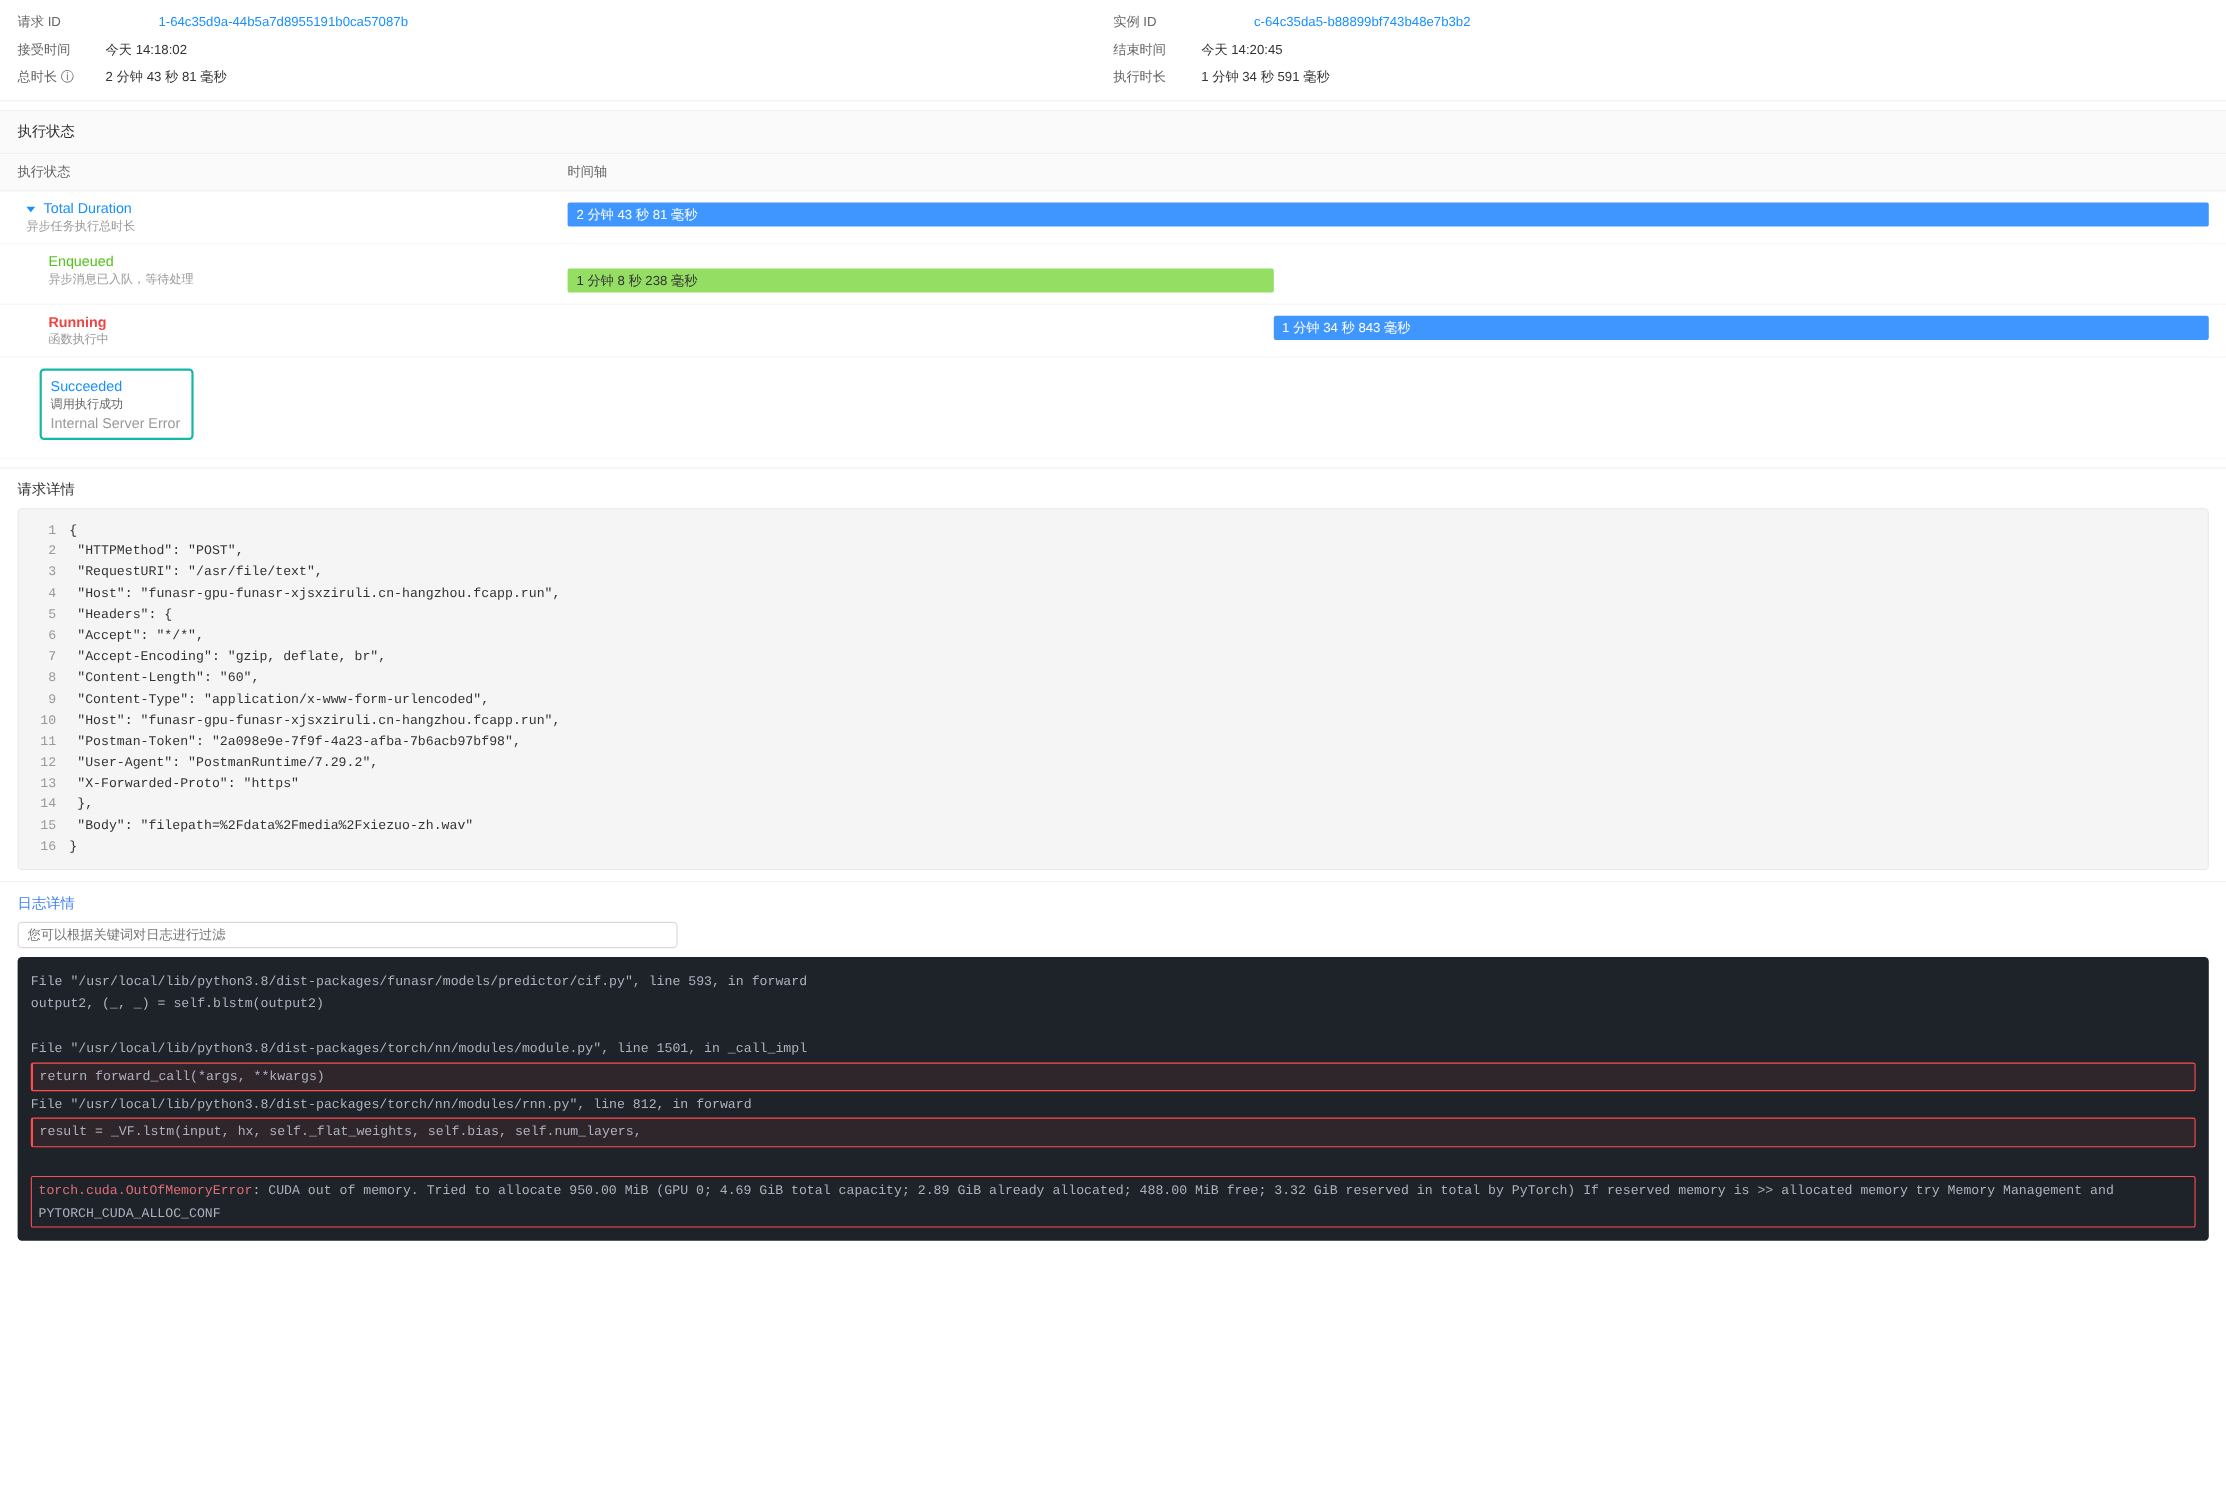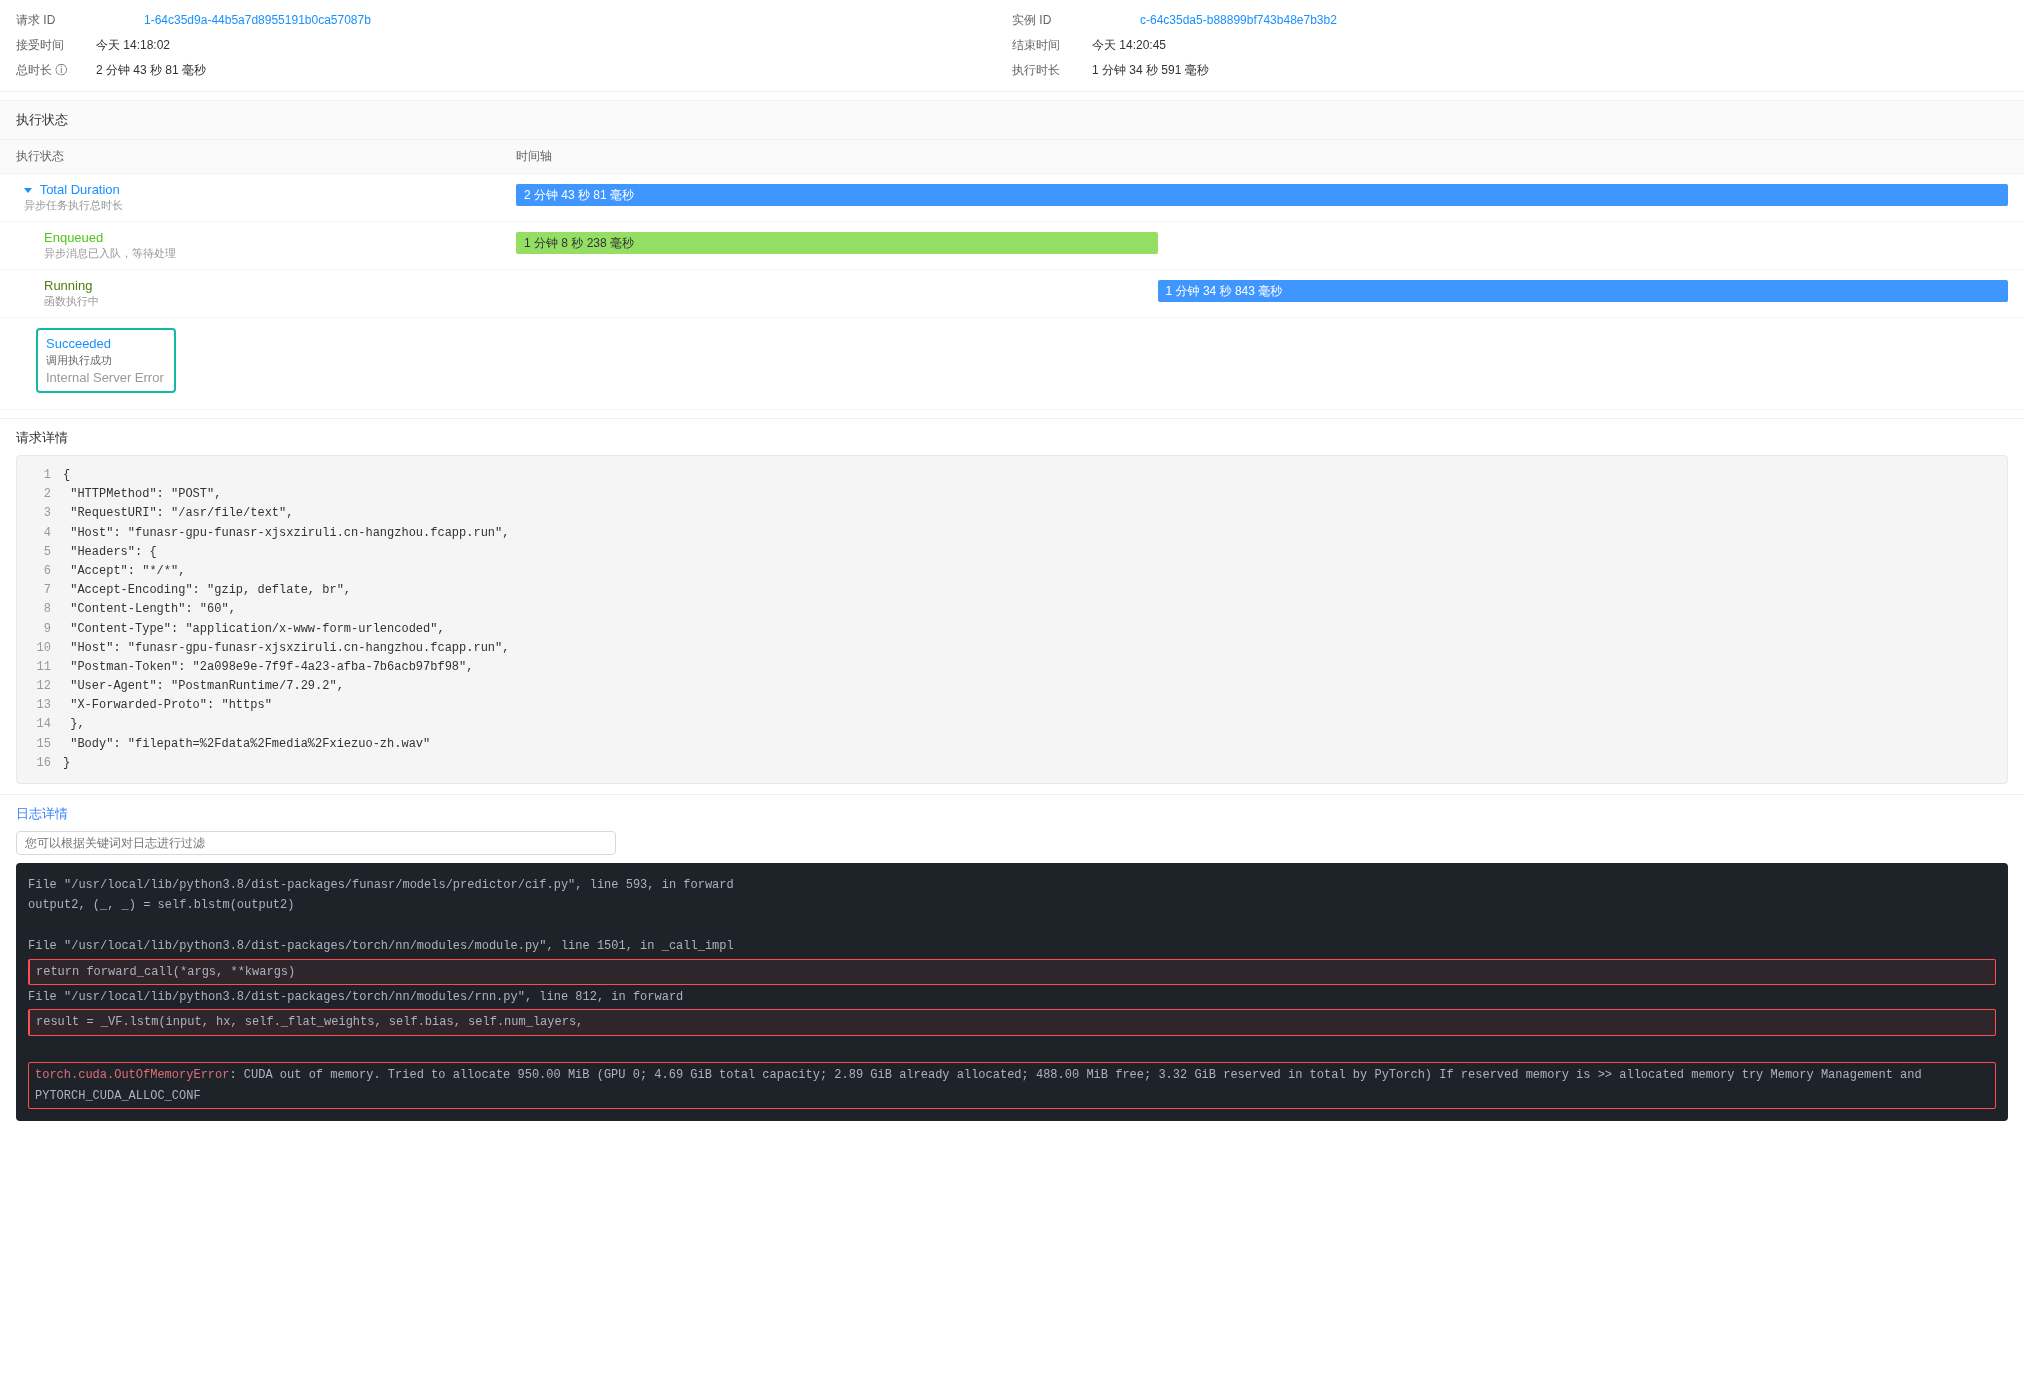--- a/index.html
+++ b/index.html
@@ -25,21 +25,21 @@
     .succeeded-box .succeeded-title { color: #1890ff; font-weight: 500; font-size: 13px; }
     .succeeded-box .succeeded-sub { color: #666; font-size: 11px; margin-top: 2px; }
     .succeeded-box .server-error { color: #999; font-size: 13px; margin-top: 2px; }
 
     .triangle { display: inline-block; width: 0; height: 0; border-left: 5px solid #1890ff; border-top: 4px solid transparent; border-bottom: 4px solid transparent; margin-right: 4px; vertical-align: middle; }
     .triangle.down { border-left: 4px solid transparent; border-right: 4px solid transparent; border-top: 5px solid #1890ff; border-bottom: none; margin-right: 4px; }
 
     
     .timeline-bar { height: 22px; border-radius: 2px; display: flex; align-items: center; padding-left: 8px; color: #fff; font-size: 12px; white-space: nowrap; }
     .bar-blue { background: #4096ff; }
-    .bar-green { background: #95de64; color: #333; }
+    .bar-green { background: #95de64; color: #333; margin-top: 12px; }
     .bar-blue-dark { background: #4096ff; }
 
     .timeline-row { padding: 6px 0; }
 
     
     .request-section { padding: 10px 16px; }
     .request-title { font-size: 13px; font-weight: 500; color: #333; margin-bottom: 8px; }
     .code-block { background: #f5f5f5; border: 1px solid #e8e8e8; border-radius: 4px; padding: 10px; font-family: "Courier New", monospace; font-size: 12px; line-height: 1.6; }
     .line-num { display: inline-block; width: 24px; color: #999; text-align: right; margin-right: 12px; user-select: none; }
     .code-line { display: block; }
@@ -146,21 +146,21 @@
               <div class="timeline-bar bar-green" style="width:43%;">
                 <span>1 分钟 8 秒 238 毫秒</span>
               </div>
             </div>
           </td>
         </tr>
 
         <tr>
           <td class="status-col">
             <div class="status-item" style="padding-left:28px;">
-              <span style="color:#4d7c0f; font-weight:400;">Running</span>
+              <span style="color:#ef4444; font-weight:700;">Running</span>
               <div class="sub-label">函数执行中</div>
             </div>
           </td>
           <td>
             <div class="timeline-row" style="display:flex; justify-content:flex-end;">
               <div class="timeline-bar bar-blue-dark" style="width:57%; margin-left:auto;">
                 <span>1 分钟 34 秒 843 毫秒</span>
               </div>
             </div>
           </td>

